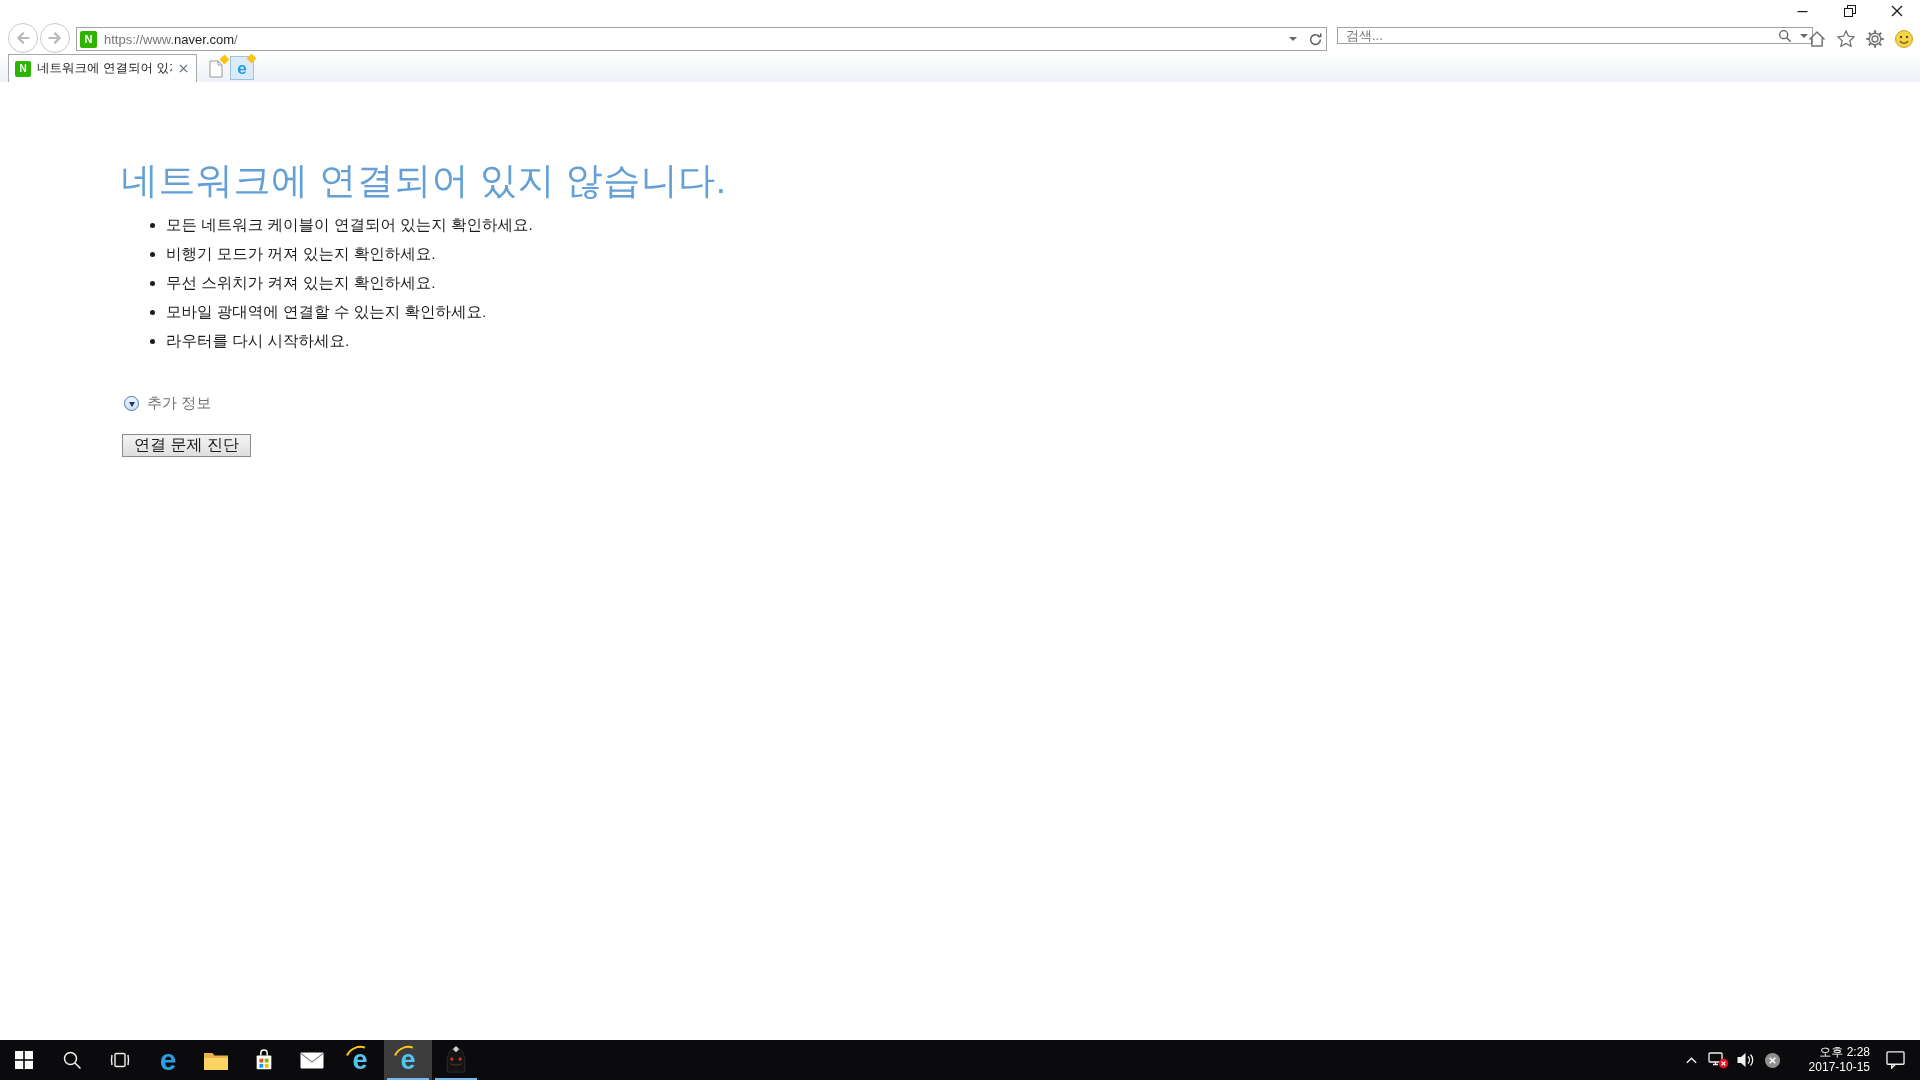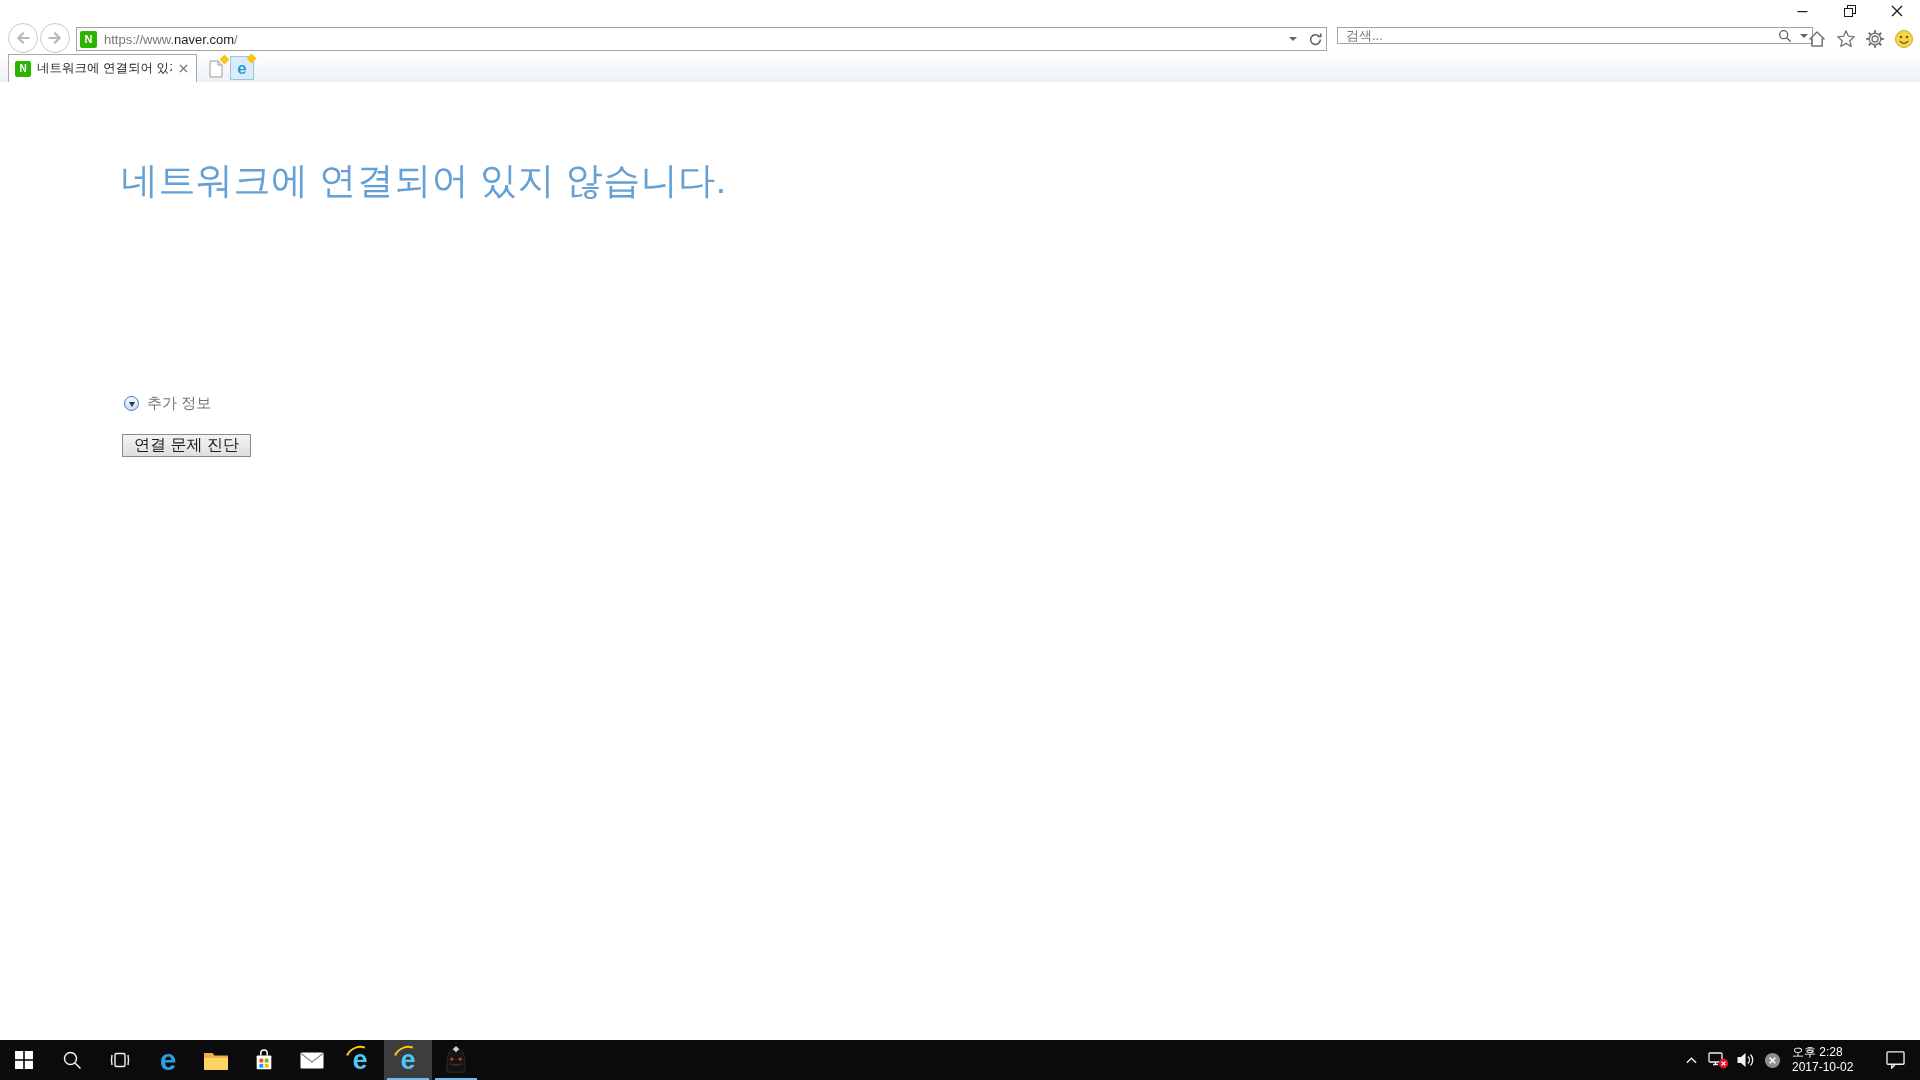--- a/index.html
+++ b/index.html
@@ -84,21 +84,21 @@
   .tile.focused{background:#3d3d3d;}
   .tile.running::after{content:"";position:absolute;left:3px;right:3px;bottom:0;height:2px;background:#76b9ed;}
   .ie-wrap{position:relative;width:30px;height:30px;display:flex;align-items:center;justify-content:center;}
   .ie-e{font-size:27px;font-weight:bold;color:#53c4f2;line-height:1;}
   .ie-swoosh{position:absolute;left:0;top:1px;width:29px;height:27px;border:2.5px solid transparent;
     border-top-color:#fdc711;border-radius:50%;transform:rotate(-24deg);box-sizing:border-box;}
   .edge-task-e{font-size:30px;font-weight:bold;color:#2c9fe0;line-height:1;}
 
   #tray{margin-left:auto;display:flex;align-items:center;flex:0 0 auto;padding-right:6px;}
   .trayicon{width:27px;height:40px;display:flex;align-items:center;justify-content:center;}
-  #clock{width:78px;text-align:left;color:#fff;font-size:12px;line-height:15px;margin:0 6px;}
+  #clock{width:78px;text-align:right;color:#fff;font-size:12px;line-height:15px;margin:0 6px;}
   #action-center{width:38px;height:40px;display:flex;align-items:center;justify-content:center;}
 </style>
 </head>
 <body>
 
 <div id="chrome">
 
   <div id="back-btn" class="navbtn">
     <svg width="28" height="28" viewBox="0 0 30 30">
       <path d="M21 15 H11 M15 10 l-5 5 5 5" stroke="#b9b9b9" stroke-width="2.4" fill="none" stroke-linecap="round" stroke-linejoin="round"></path>
@@ -207,20 +207,27 @@
   </div>
   <div id="edge-btn">
     <span class="edge-e">e</span>
     <span class="sparkle" style="right:-2px;top:-2px;"></span>
   </div>
 </div>
 
 <div id="page">
   <div id="page-heading">네트워크에 연결되어 있지 않습니다.</div>
 
+  <ul id="hint-list">
+    <li>모든 네트워크 케이블이 연결되어 있는지 확인하세요.</li>
+    <li>비행기 모드가 꺼져 있는지 확인하세요.</li>
+    <li>무선 스위치가 켜져 있는지 확인하세요.</li>
+    <li>모바일 광대역에 연결할 수 있는지 확인하세요.</li>
+    <li>라우터를 다시 시작하세요.</li>
+  </ul>
 
   <div id="more-info">
     <span class="expander-circle">
         <span class="expander-tri"></span>
       </span>
     <span>추가 정보</span>
   </div>
 
   <button id="diagnose-btn">연결 문제 진단</button>
 </div>
@@ -326,21 +333,21 @@
       </svg>
     </span>
     <span class="trayicon">
       <svg width="17" height="17" viewBox="0 0 18 18">
         <circle cx="9" cy="9" r="8" fill="#8f8f8f"></circle>
         <path d="M6 6 L12 12 M12 6 L6 12" stroke="#fff" stroke-width="1.6"></path>
       </svg>
     </span>
     <div id="clock">
       <div>오후 2:28</div>
-      <div>2017-10-02</div>
+      <div>2017-10-15</div>
     </div>
     <span id="action-center">
       <svg width="19" height="18" viewBox="0 0 20 19">
         <rect x="1" y="1" width="18" height="13" rx="1" fill="none" stroke="#f2f2f2" stroke-width="1.4"></rect>
         <path d="M6 14 V18 L10 14" fill="none" stroke="#f2f2f2" stroke-width="1.4"></path>
       </svg>
     </span>
   </div>
 </div>
 

